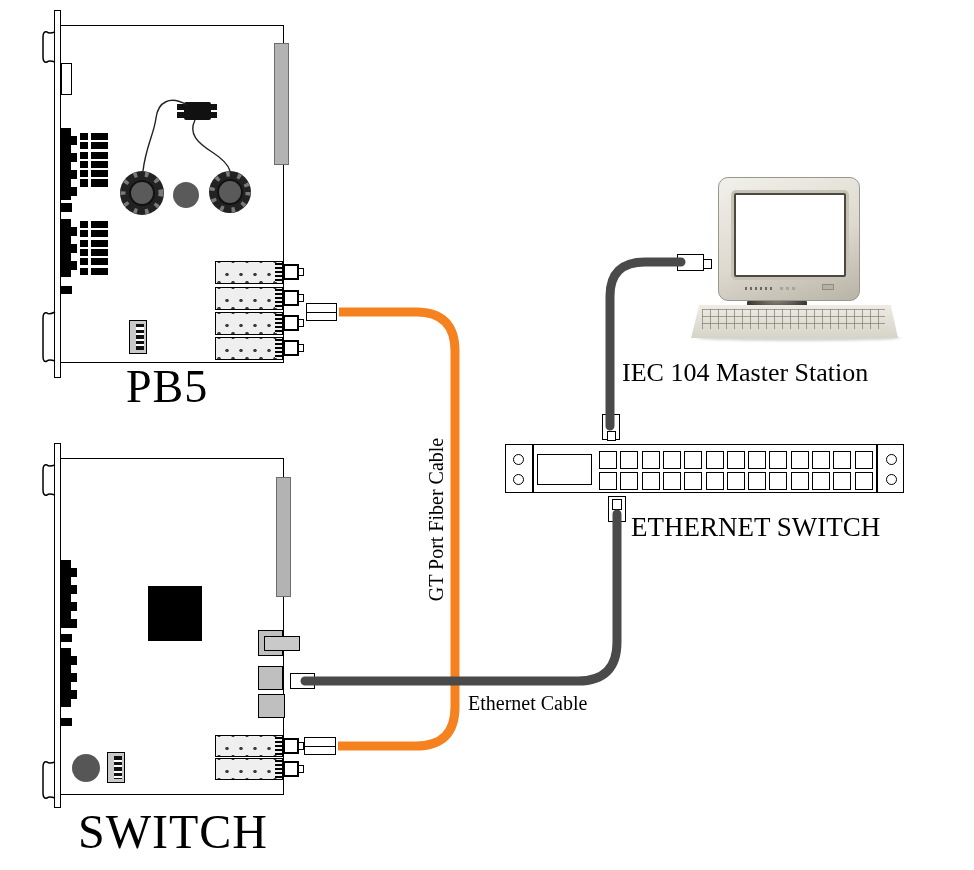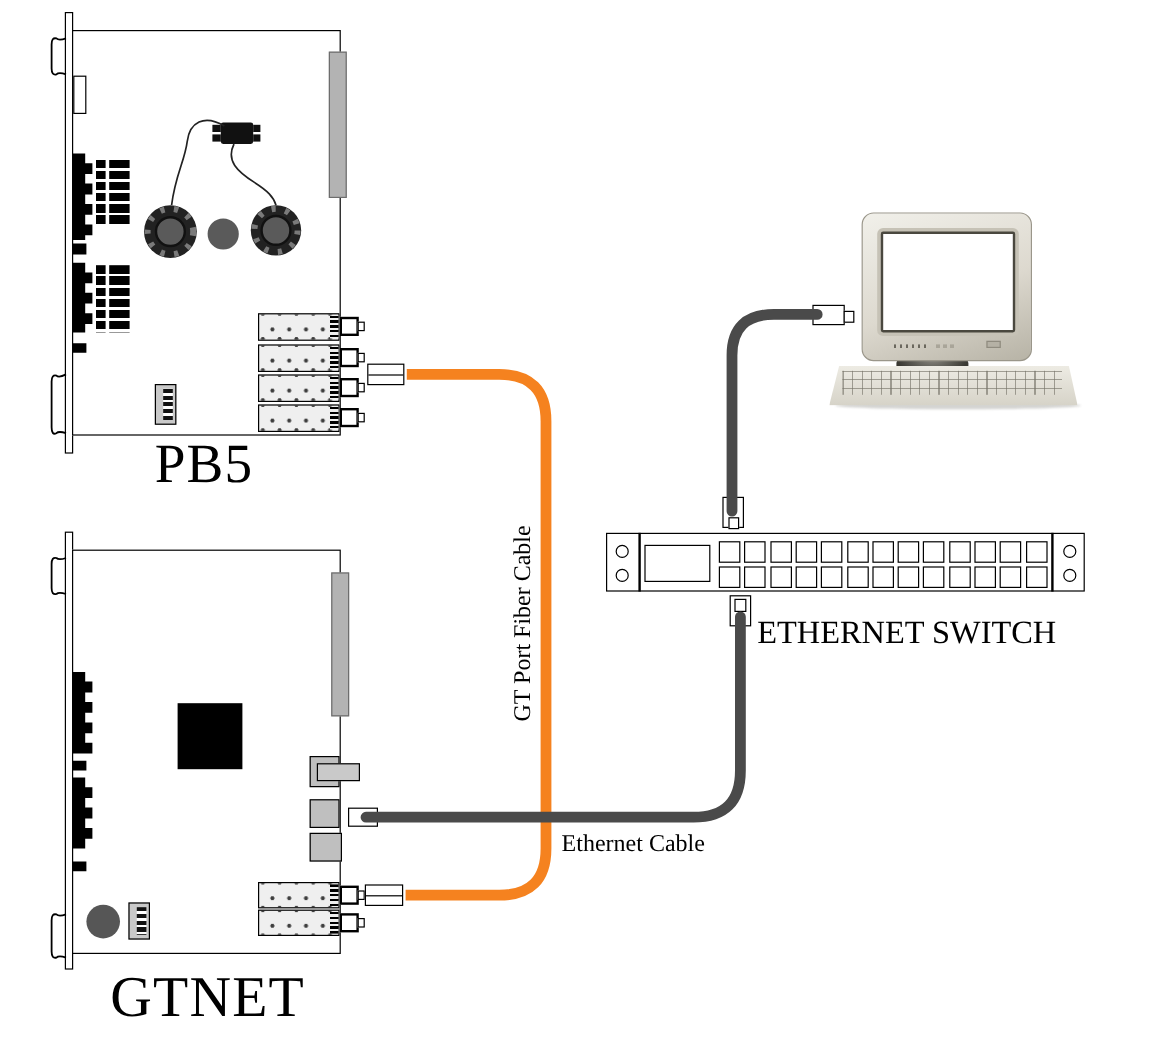--- a/index.html
+++ b/index.html
@@ -96,21 +96,21 @@
       <span class="lc"></span>
     </div>
   <div class="sfp" style="top:337px;">
       <span class="comb"></span>
       <span class="lc"></span>
     </div>
 
   <div class="abs conn fiber-conn" style="left:306px;top:303px;width:29px;height:16px;">
       <span class="mid"></span>
     </div>
-  <div class="abs lbl lbl-big" style="left:100px;top:360px;width:140px;text-align:center;">PB5</div>
+  <div class="abs lbl lbl-big" style="left:126px;top:360px;width:140px;">PB5</div>
 
   <div class="abs faceplate" style="left:54px;top:443px;height:363px;"></div>
   <div class="abs board" style="left:60px;top:458px;width:222px;height:335px;"></div>
   <div class="abs backplane" style="left:276px;top:477px;width:13px;height:118px;"></div>
   <div class="abs chip" style="left:148px;top:586px;width:54px;height:55px;"></div>
   <div class="abs round-btn" style="left:72px;top:754px;width:28px;height:28px;"></div>
   <div class="abs dip" style="left:107px;top:752px;width:16px;height:29px;">
       <span class="dip-sw"></span>
     </div>
 
@@ -125,21 +125,21 @@
       <span class="lc"></span>
     </div>
   <div class="sfp" style="top:758px;height:20px;">
       <span class="comb"></span>
       <span class="lc"></span>
     </div>
 
   <div class="abs conn fiber-conn" style="left:304px;top:737px;width:30px;height:16px;">
       <span class="mid"></span>
     </div>
-  <div class="abs lbl lbl-big" style="left:78px;top:804px;width:190px;text-align:center;font-size:48px;">GTNET</div>
+  <div class="abs lbl lbl-big" style="left:78px;top:804px;width:190px;text-align:center;font-size:48px;">SWITCH</div>
 
   <div class="abs sw-body" style="left:505px;top:444px;width:397px;height:47px;"></div>
   <div class="abs sw-line" style="left:532px;top:444px;height:49px;"></div>
   <div class="abs sw-line" style="left:876px;top:444px;height:49px;"></div>
   <div class="abs sw-hole" style="left:513px;top:454px;"></div>
   <div class="abs sw-hole" style="left:513px;top:474px;"></div>
   <div class="abs sw-hole" style="left:886px;top:454px;"></div>
   <div class="abs sw-hole" style="left:886px;top:474px;"></div>
   <div class="abs sw-display" style="left:537px;top:454px;width:53px;height:29px;"></div>
   <div class="abs" style="left:599px;top:451px;width:278px;height:40px;z-index:12;">
@@ -187,20 +187,21 @@
   <div class="abs mon-marks" style="left:780px;top:287px;width:16px;height:3px;"></div>
   <div class="abs mon-btn" style="left:822px;top:284px;width:10px;height:4px;"></div>
   <div class="abs kb-shadow" style="left:696px;top:335px;width:205px;height:6px;"></div>
   <div class="abs keyboard" style="left:691px;top:305px;width:207px;height:33px;">
       <span class="keys"></span>
     </div>
 
   <div class="abs conn" style="left:677px;top:254px;width:25px;height:15px;">
       <span class="rj-tab"></span>
     </div>
+  <div class="abs lbl lbl-med" style="left:622px;top:358px;width:310px;font-size:26px;">IEC 104 Master Station</div>
 
   <div class="abs lbl lbl-sm" style="left:468px;top:692px;width:145px;">Ethernet Cable</div>
   <div class="abs lbl lbl-sm vert" style="left:340px;top:508px;width:192px;">GT Port Fiber Cable</div>
 
   <svg class="layer" width="974" height="870" viewBox="0 0 974 870">
 
     <path d="M55,32 Q49,34 47,32 Q43,31 43,37 L43,57 Q43,63 47,62 Q49,60 55,62" fill="none" stroke="#000" stroke-width="1.5"></path>
     <path d="M55,312 Q49,315 47,313 Q43,312 43,318 L43,356 Q43,363 47,361 Q49,359 55,361" fill="none" stroke="#000" stroke-width="1.5"></path>
     <path d="M55,465 Q49,467 47,465 Q43,464 43,470 L43,490 Q43,496 47,495 Q49,493 55,495" fill="none" stroke="#000" stroke-width="1.5"></path>
     <path d="M55,762 Q49,764 47,762 Q43,761 43,767 L43,793 Q43,799 47,798 Q49,796 55,798" fill="none" stroke="#000" stroke-width="1.5"></path>

